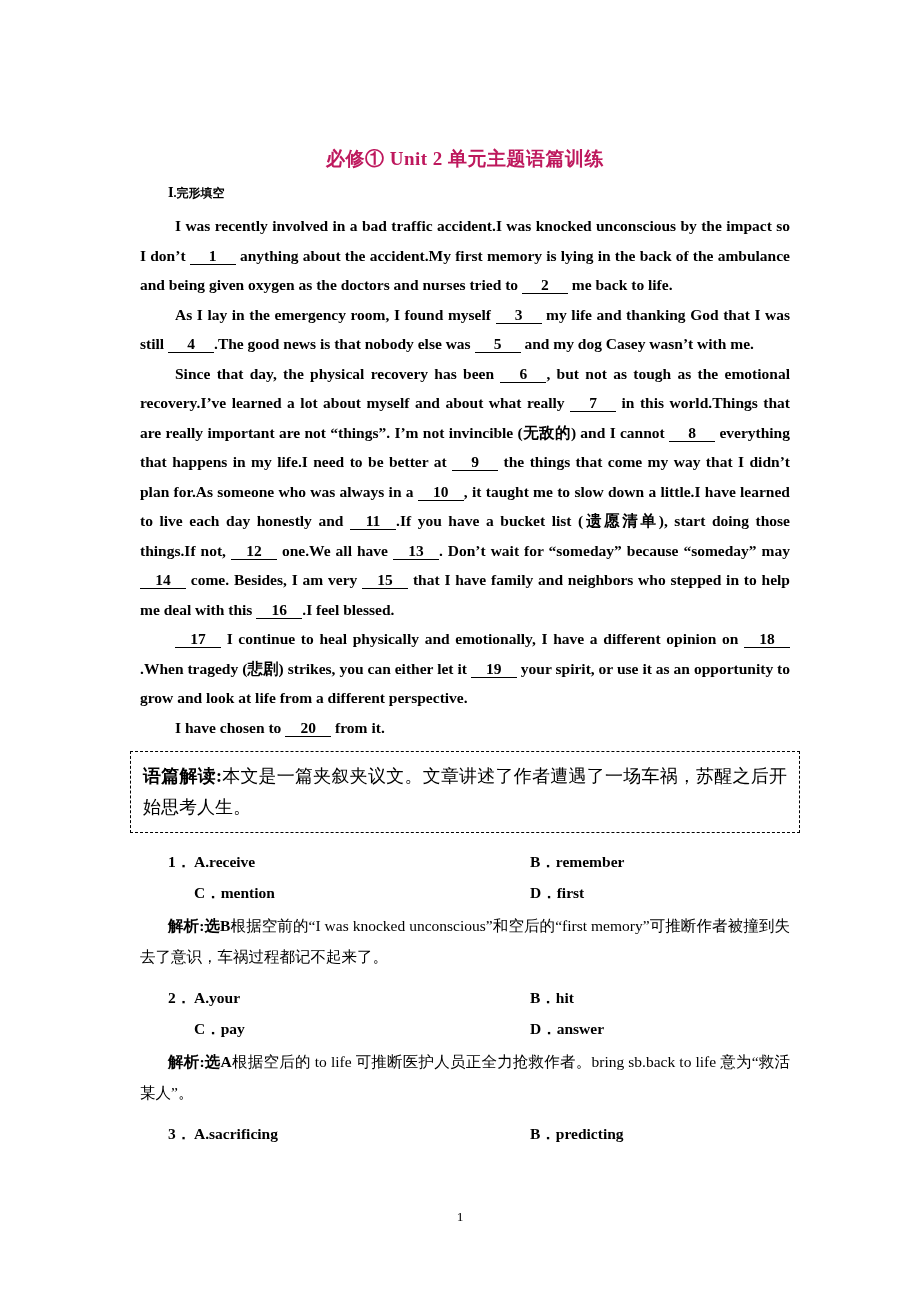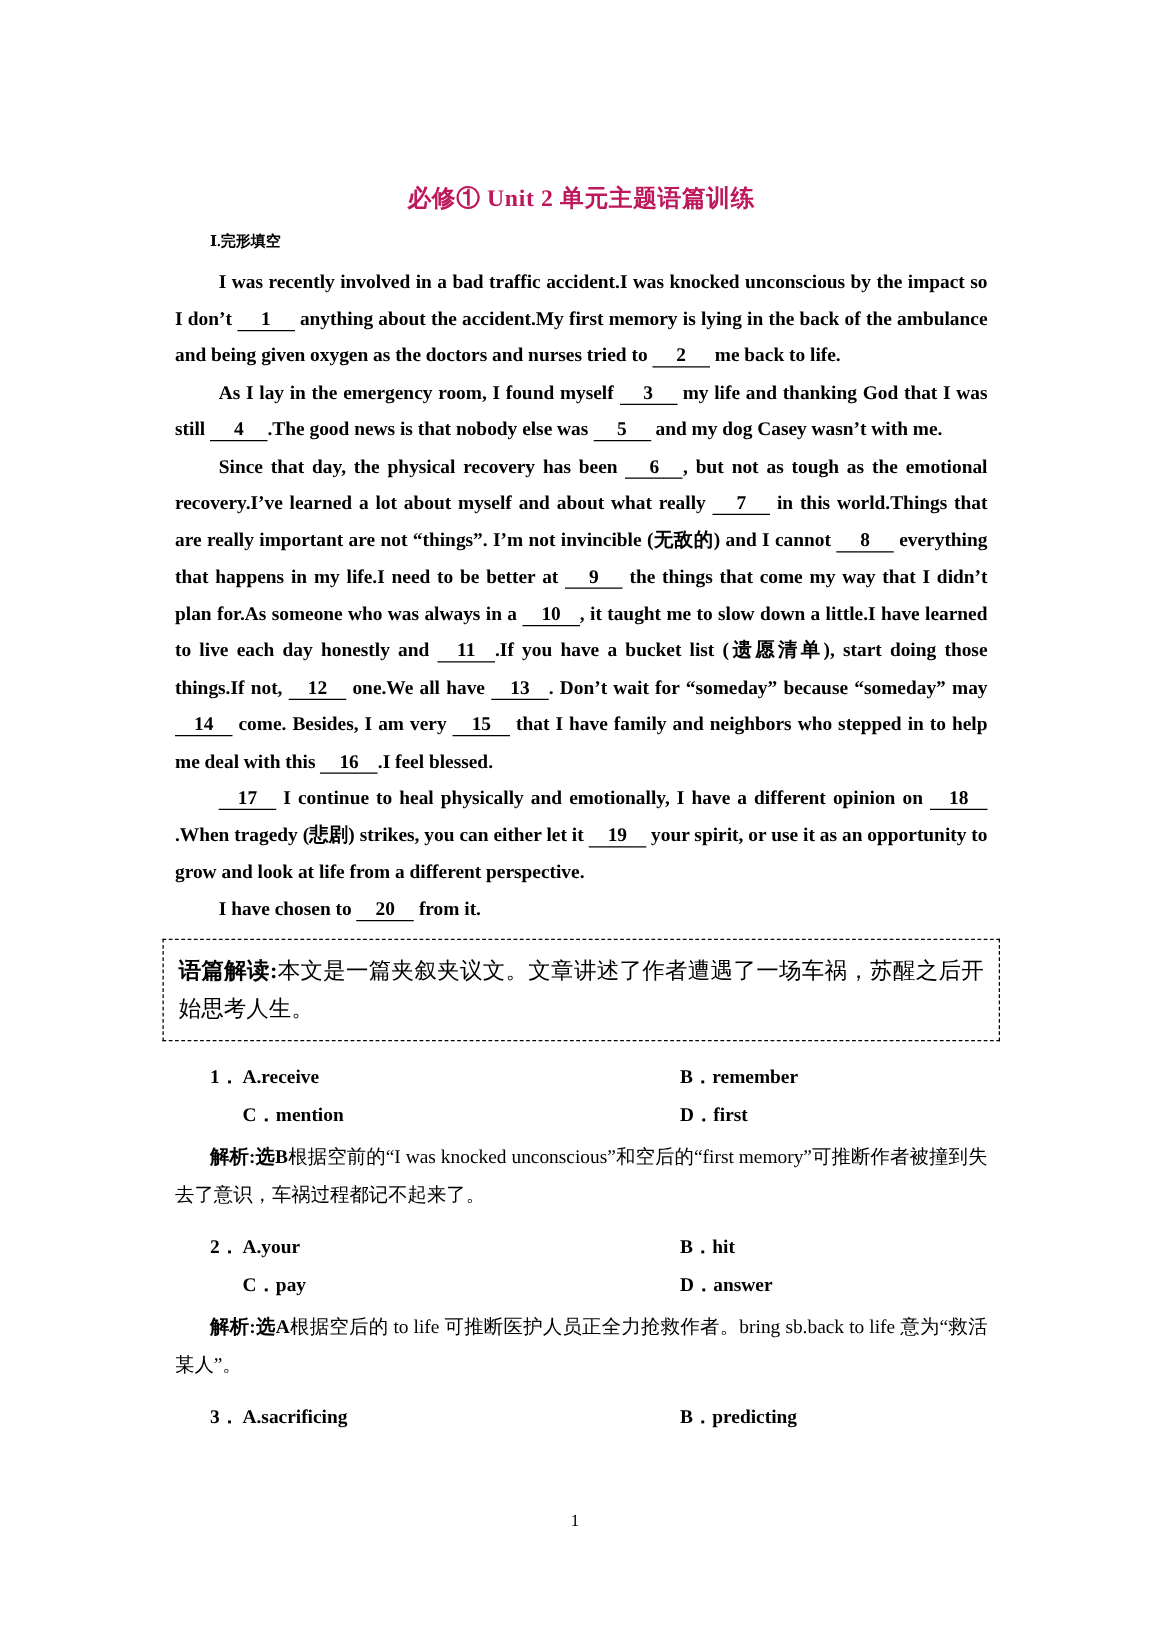--- a/index.html
+++ b/index.html
@@ -34,21 +34,21 @@
     font-size:18px; line-height:31px; text-align:justify;
   }
   .bold-label { font-weight:bold; }
   .questions { margin-top:2px; }
   .q-block { margin-top:10px; }
   .opt-row {
     display:flex; padding-left:28px;
     font-size:15.5px; font-weight:bold; line-height:31px;
   }
   .opt-left { flex:none; width:362px; }
-  .opt-right { flex:1;margin-left:14px; }
+  .opt-right { flex:1; }
   .q-num { display:inline-block; width:26px; }
   .explain {
     margin:2px 0 0 0; text-indent:28px; text-align:justify;
     font-size:15.5px; font-weight:normal; line-height:31px;
   }
   .exp-label { font-weight:bold; }
   .exp-answer { font-weight:bold; margin-right:0; }
   .page-number {
     position:absolute; bottom:77px; left:0; width:100%;
     text-align:center; font-size:13.5px; font-weight:normal;

